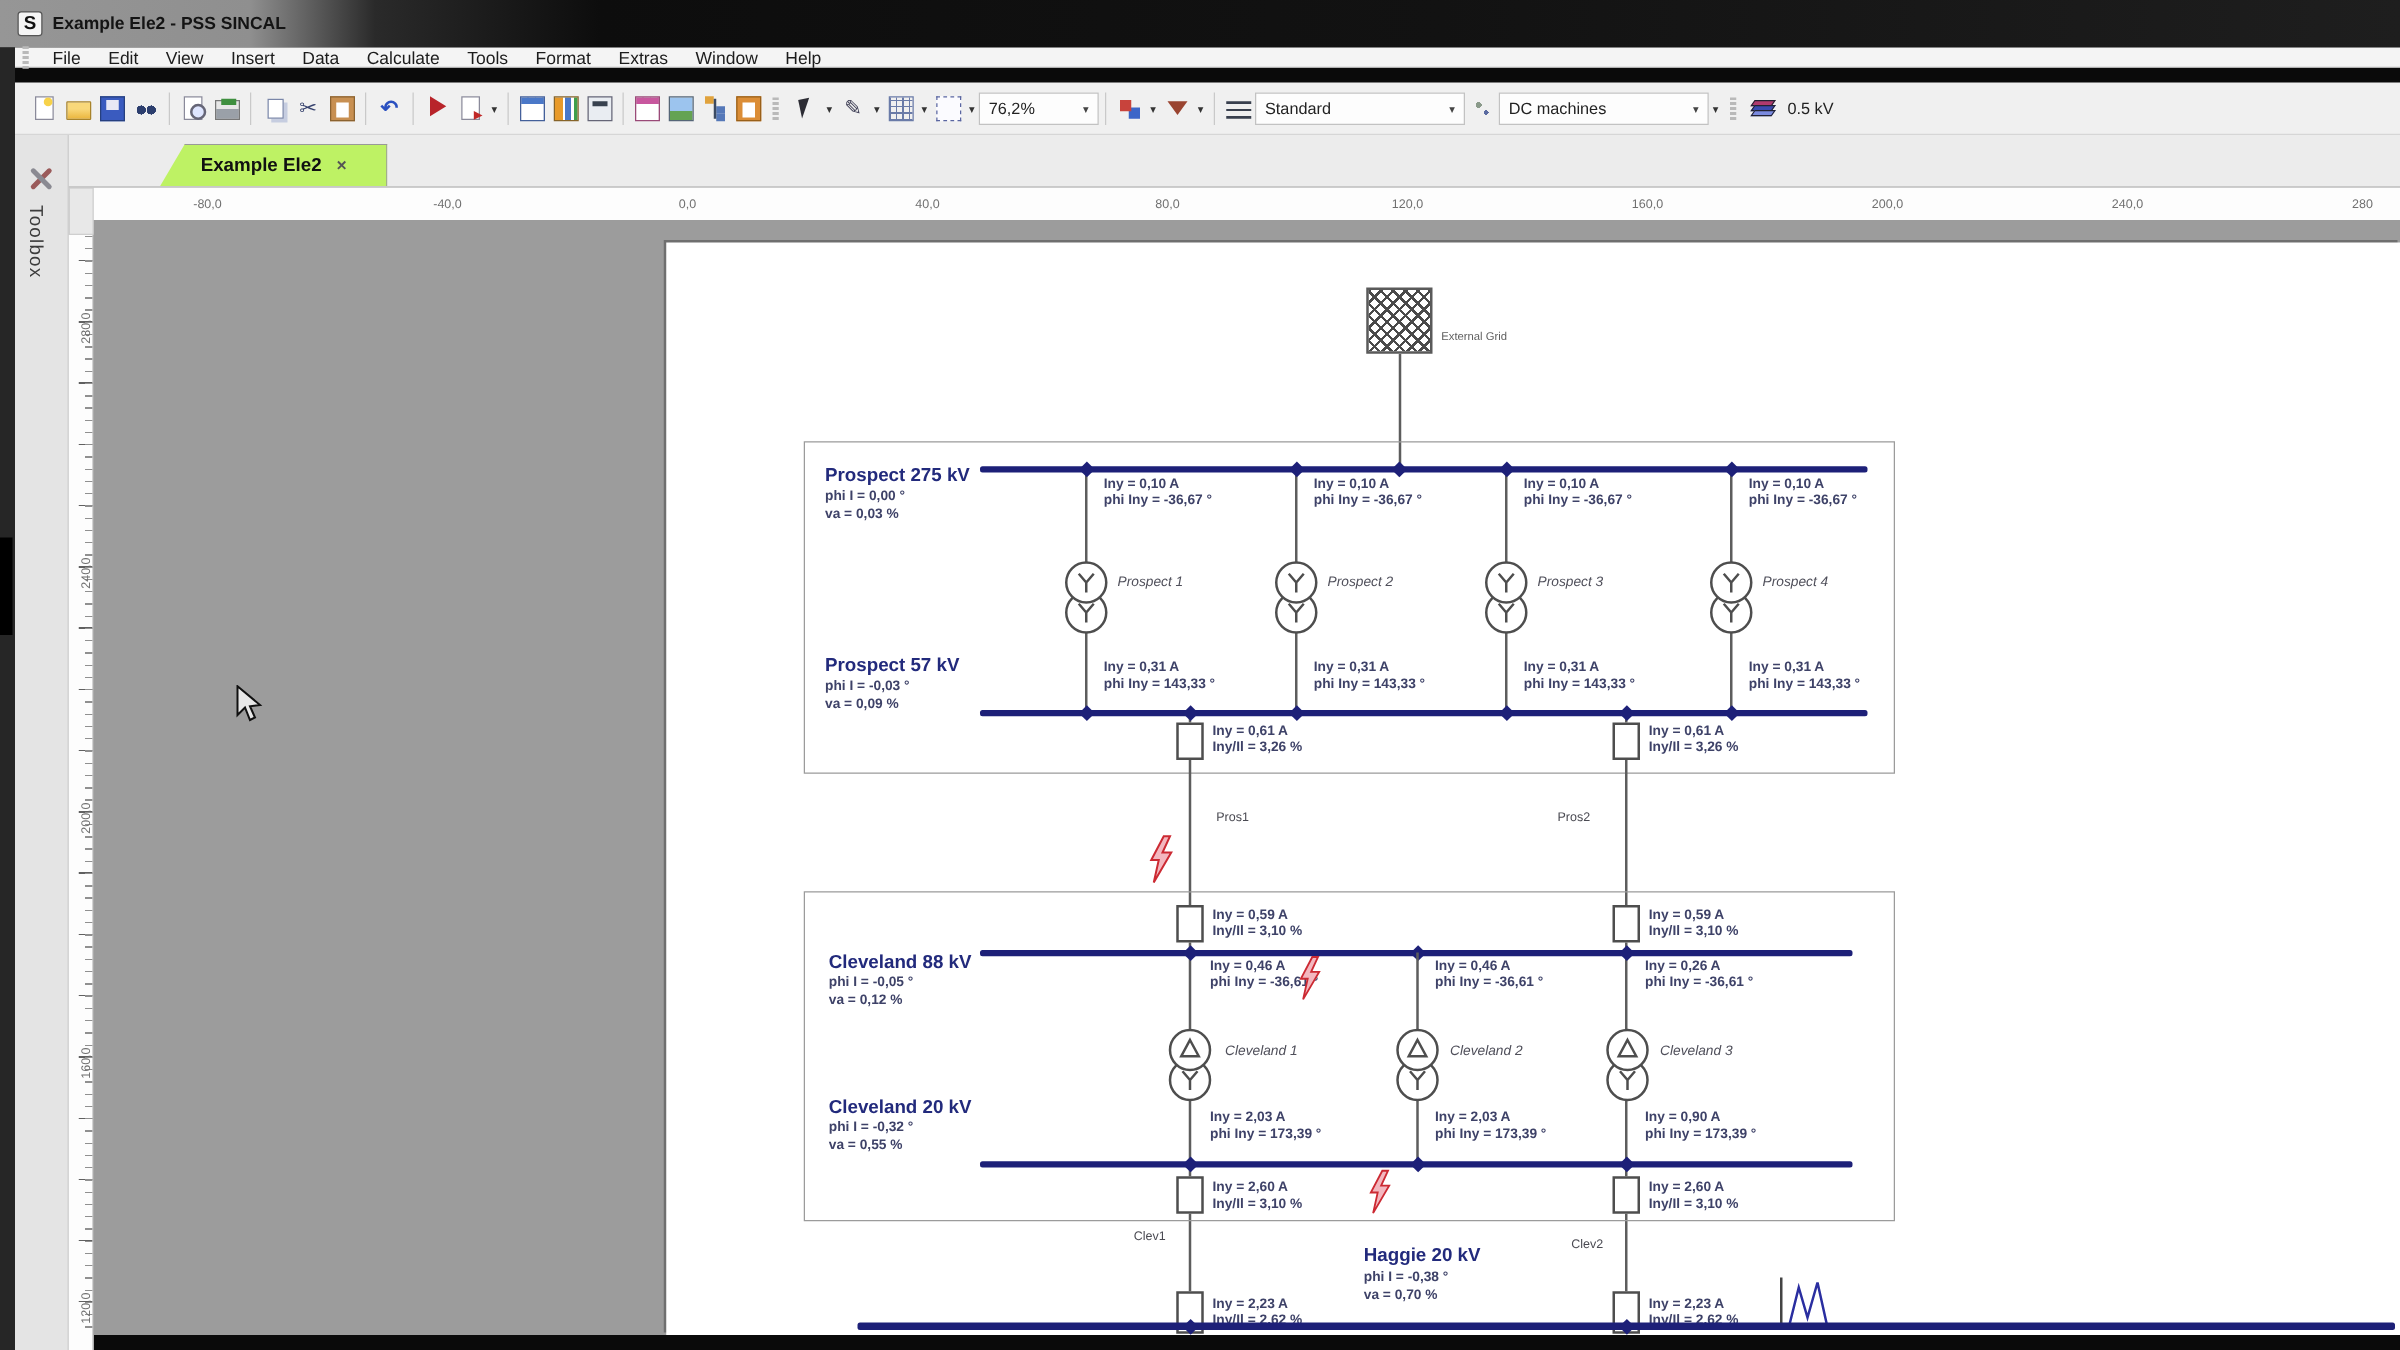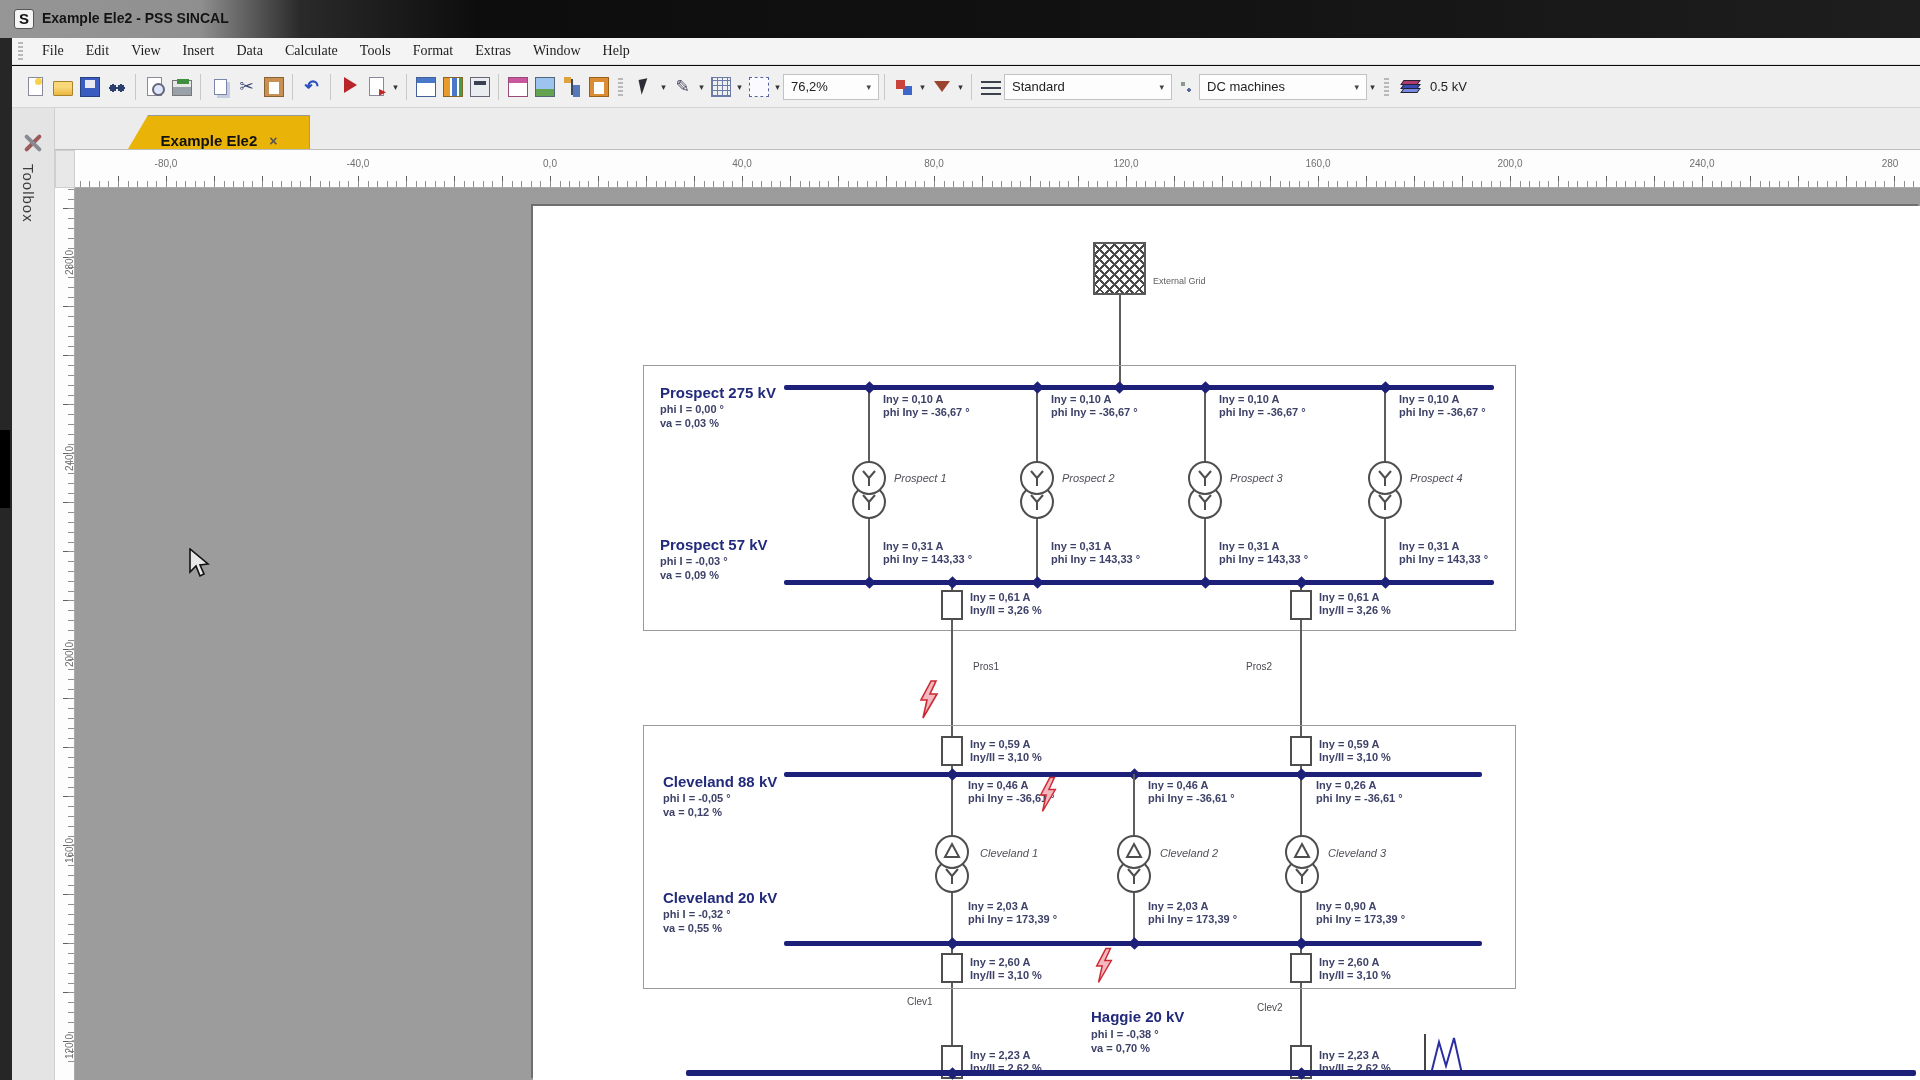--- a/index.html
+++ b/index.html
@@ -10,22 +10,22 @@
 
   
   #frame-left { left:0; top:38px; width:12px; height:1042px; background:#262626; }
   #frame-mark { left:0; top:430px; width:10px; height:78px; background:#000; }
   #titlebar { left:0; top:0; width:1920px; height:38px;
     background:linear-gradient(90deg,#969696 0,#8f8f8f 200px,#2a2a2a 300px,#0d0d0d 480px,#121212 60%,#1e1e1e 100%); }
   #titlebar .appico { position:absolute; left:14px; top:9px; width:20px; height:20px; background:#f5f5f5;
     border:1px solid #555; border-radius:3px; color:#111; font-weight:bold; font-size:15px; text-align:center; line-height:18px; }
   #titlebar .ttl { position:absolute; left:42px; top:10px; font-size:14px; color:#141414; font-weight:600; }
 
-  #menubar { left:12px; top:38px; width:1908px; height:27px; background:#f4f4f4; border-bottom:1px solid #e0e0e0;
-    display:flex; align-items:center;font-family:Liberation Serif, serif; }
+  #menubar { left:12px; top:38px; width:1908px; height:16px; background:#f4f4f4; border-bottom:1px solid #e0e0e0;
+    display:flex; align-items:center; }
   .grip { width:5px; height:18px; margin:0 8px 0 6px;
     background:repeating-linear-gradient(180deg,#b9b9b9 0 2px,transparent 2px 4px); }
   .menu-item { padding:4px 11px; font-size:14px; color:#1c1c1c; cursor:default; }
 
   #toolbar { left:12px; top:66px; width:1908px; height:42px; background:#f0f0f0; border-bottom:1px solid #d6d6d6;
     display:flex; align-items:center; padding-left:10px; }
   .sep { width:1px; height:26px; background:#c9c9c9; margin:0 5px; flex:none; }
   .tbtn { width:27px; height:27px; border-radius:3px; display:flex; align-items:center; justify-content:center; flex:none; }
   .dd { font-size:9px; color:#333; width:11px; text-align:center; flex:none; }
   .combo { height:23px; background:#fdfdfd; border:1px solid #c2c2c2; display:flex; align-items:center;
@@ -65,23 +65,23 @@
   .i-marquee { border:1.5px dashed #5a66a0; background:#fbfbff; }
   .i-colors { background:linear-gradient(#c8433c 0 0) 2px 3px/9px 9px no-repeat,linear-gradient(#3c66c8 0 0) 9px 9px/9px 9px no-repeat; }
   .i-filter { width:0; height:0; border-top:11px solid #9a4430; border-left:8px solid transparent; border-right:8px solid transparent; margin:4px 0 0 2px; }
   .i-lines { background:repeating-linear-gradient(180deg,#39404e 0 2px,transparent 2px 6px); height:14px; margin-top:3px; }
   .i-marker { background:radial-gradient(circle 4px at 7px 7px,#8a9a8a 60%,transparent 61%),radial-gradient(circle 3px at 13px 13px,#5a6aa0 60%,transparent 61%); }
   .i-layers span { position:absolute; left:1px; width:17px; height:5px; transform:skewX(-35deg); border:1px solid #223; }
   .i-layers span:nth-child(1){ top:3px; background:#b03a6e; } .i-layers span:nth-child(2){ top:7px; background:#3a4ab0; } .i-layers span:nth-child(3){ top:11px; background:#7a8ae0; }
 
   
   #tabbar { left:55px; top:108px; width:1865px; height:42px; background:#ececec; border-bottom:1px solid #bdbdbd; }
-  #tab-active { position:absolute; left:73px; bottom:0; width:182px; height:34px; background:#eab308;
+  #tab-active { position:absolute; left:73px; bottom:0; width:182px; height:34px; background:#bef264;
     clip-path:polygon(20px 0,100% 0,100% 100%,0 100%);
-    box-shadow:inset 0 1px 0 #999, inset -1px 0 0 #999; display:flex; align-items:flex-end; justify-content:center; gap:12px; }
+    box-shadow:inset 0 1px 0 #999, inset -1px 0 0 #999; display:flex; align-items:center; justify-content:center; gap:12px; }
   #tab-active .tname-lbl { font-weight:bold; font-size:15px; color:#111; }
   #tab-active .tclose { font-size:14px; font-weight:bold; color:#555; }
 
   #sidebar { left:12px; top:108px; width:43px; height:972px; background:#e4e4e4; border-right:1px solid #cfcfcf; }
   #toolbox-ico { position:absolute; left:10px; top:24px; width:22px; height:22px; }
   #toolbox-ico i { position:absolute; left:9px; top:0; width:4px; height:22px; background:#8a8a92; border-radius:2px; }
   #toolbox-ico i:nth-child(1){ transform:rotate(45deg); background:#9a5a5a; }
   #toolbox-ico i:nth-child(2){ transform:rotate(-45deg); }
   #toolbox-label { position:absolute; left:8px; top:56px; writing-mode:vertical-rl; font-size:15px; color:#3c3c3c; letter-spacing:1px; }
 
@@ -93,21 +93,21 @@
     background-size:100% 6px,100% 11px; background-position:-5px 100%,-5px 100%; background-repeat:no-repeat; }
   .hlab { position:absolute; top:8px; transform:translateX(-50%); font-size:10px; color:#707070; }
   #vruler { left:55px; top:188px; width:20px; height:892px; background:#fdfdfd; border-right:1px solid #aaa;
     background-image:
       repeating-linear-gradient(180deg,#909090 0 1px,transparent 1px 9.8px),
       repeating-linear-gradient(180deg,#606060 0 1px,transparent 1px 49px);
     background-size:6px 100%,11px 100%; background-position:100% -9px,100% -29px; background-repeat:no-repeat; }
   .vlab { position:absolute; left:2px; transform:rotate(-90deg); transform-origin:center; font-size:10px; color:#707070; white-space:nowrap; }
 
   
-  #canvas { left:75px; top:188px; width:1845px; height:892px; background:#9c9c9c; overflow:hidden; }
+  #canvas { left:75px; top:176px; width:1845px; height:892px; background:#9c9c9c; overflow:hidden; }
   #page { position:absolute; left:458px; top:18px; width:1387px; height:874px; background:#ffffff;
     box-shadow:-2px -2px 0 #6f6f6f; }
 
   .region { position:absolute; border:1px solid #9b9b9b; }
   .bus { position:absolute; height:5px; background:#1d2078; border-radius:2px; }
   .vline { position:absolute; width:2px; background:#5d5d5d; }
   .node { position:absolute; width:9px; height:9px; background:#1d2078; transform:rotate(45deg); }
   .fuse { position:absolute; width:22px; height:30px; background:#fff; border:2px solid #4e4e4e; }
   .busname { position:absolute; font-weight:bold; font-size:15px; line-height:18px; color:#222a7c; white-space:nowrap; }
   .val { position:absolute; font-weight:600; font-size:11px; line-height:13px; color:#3e4268; white-space:nowrap; }

